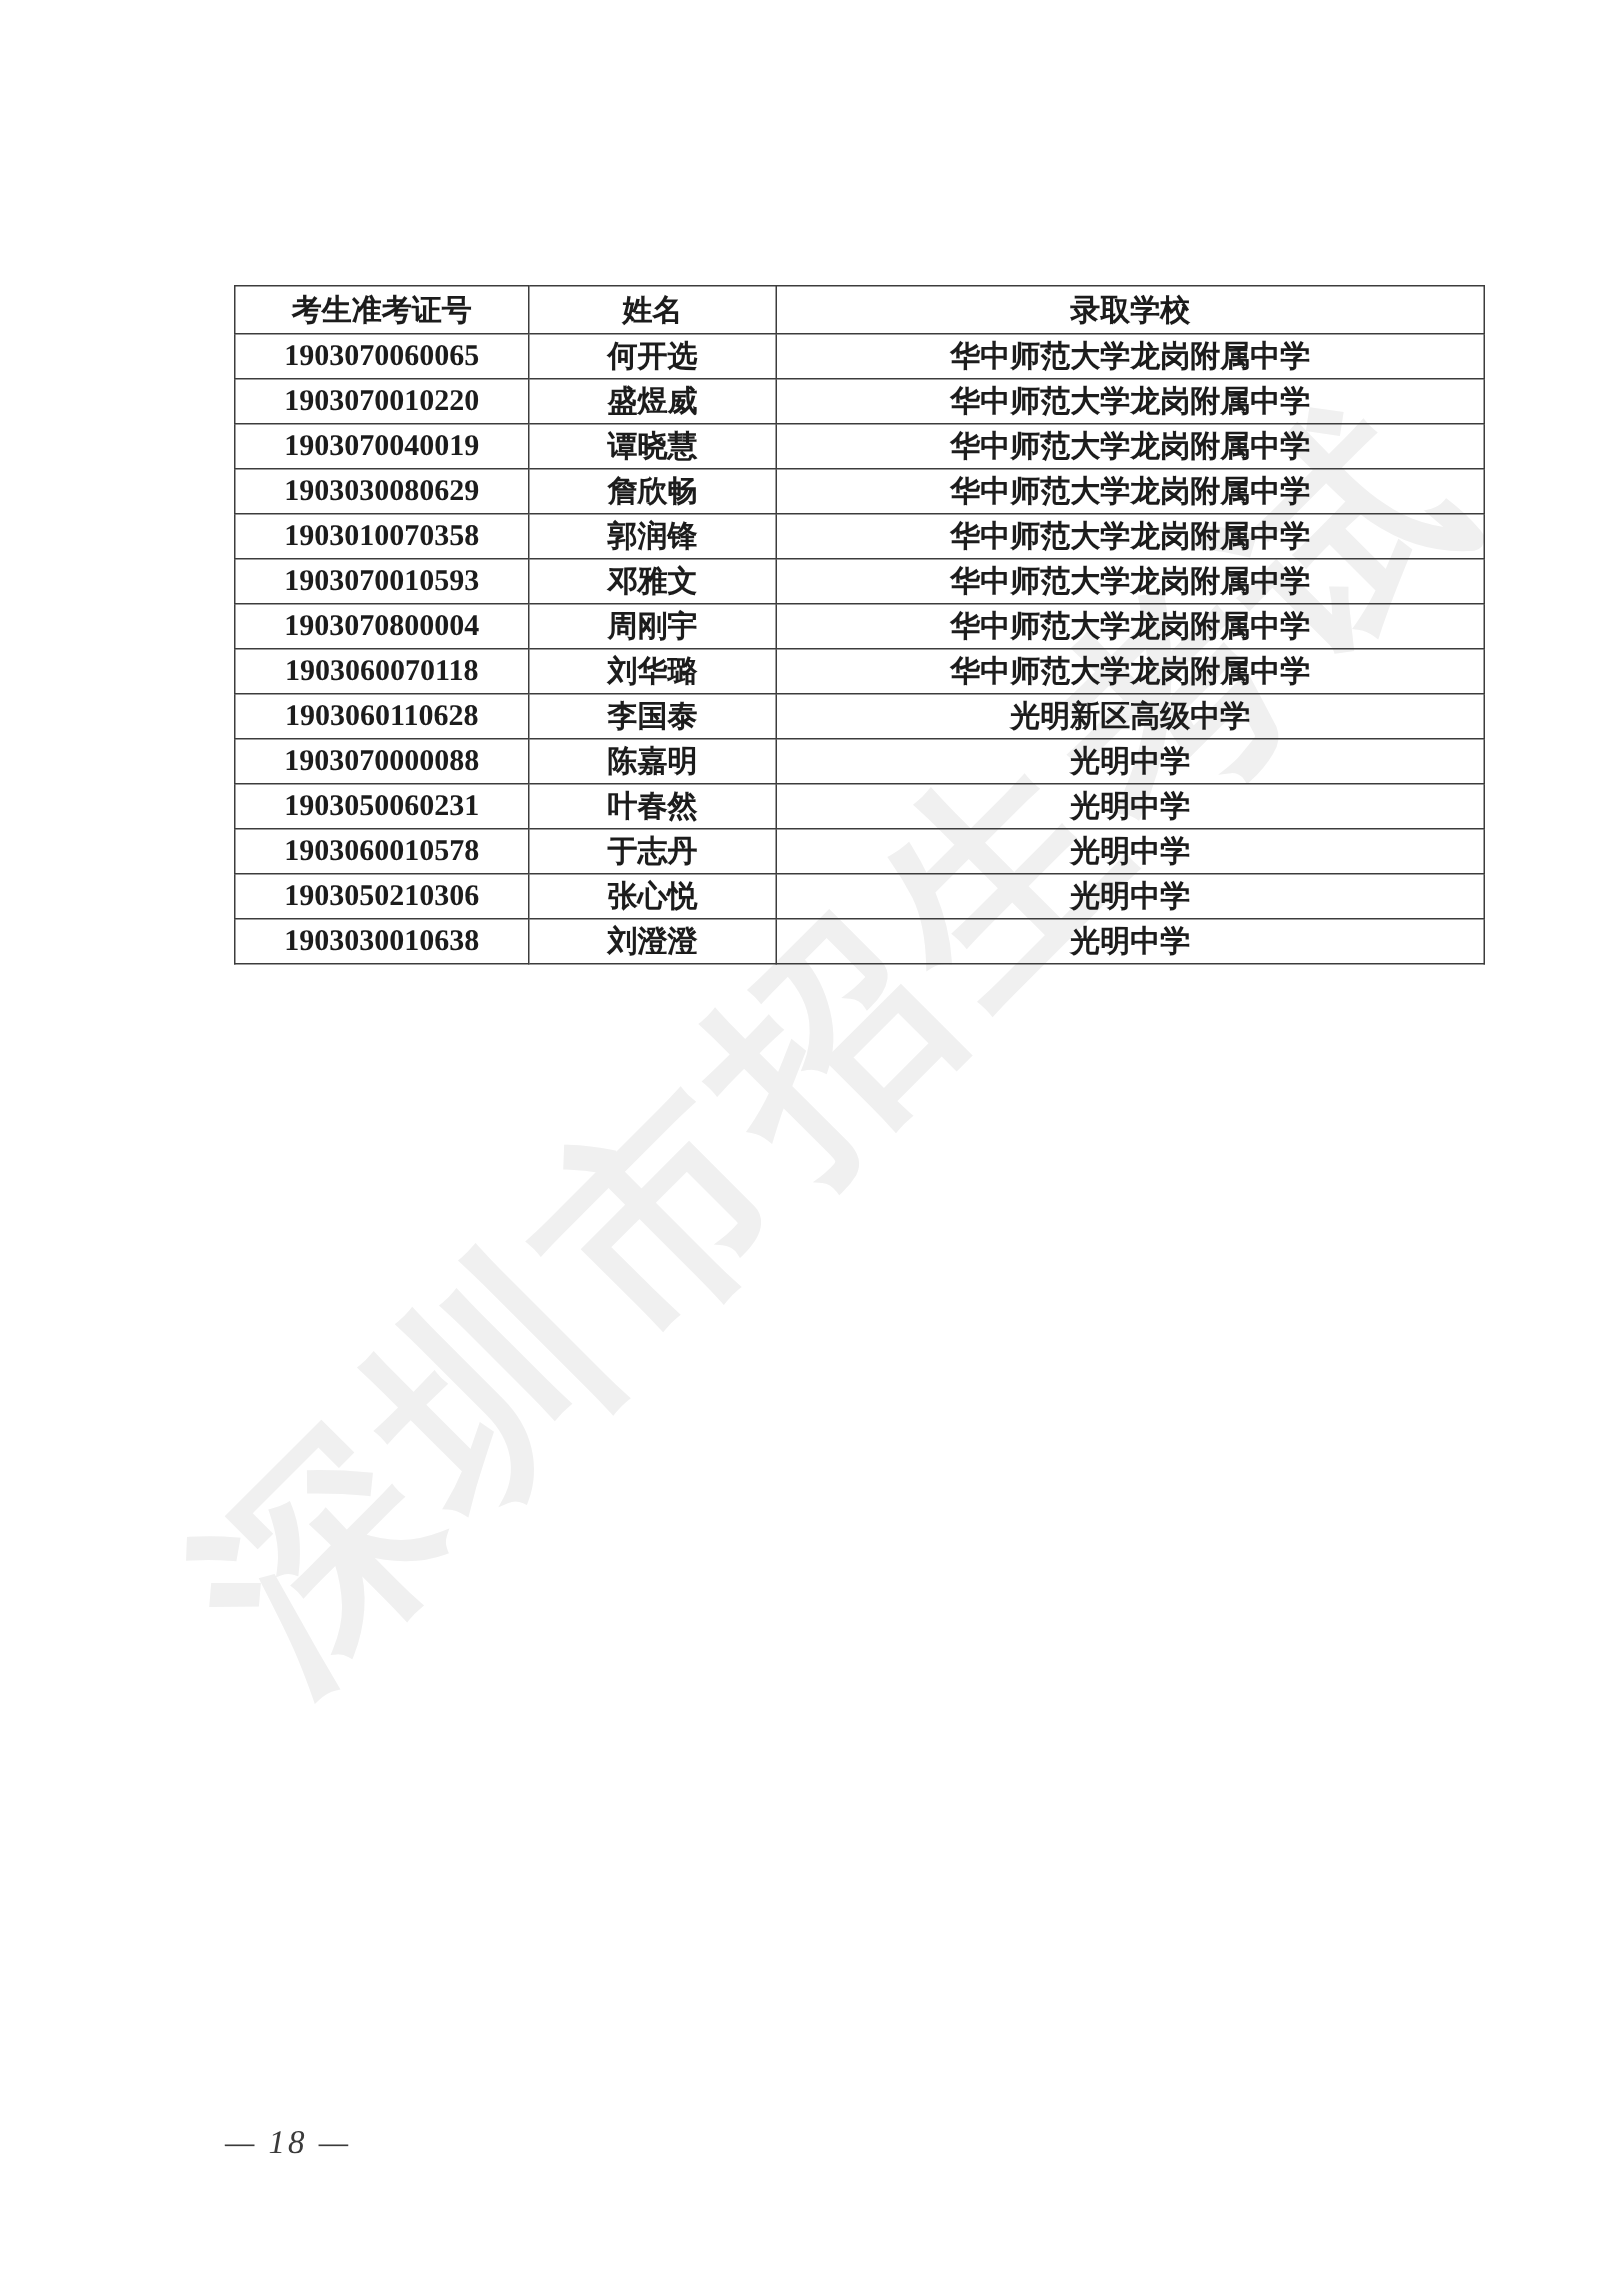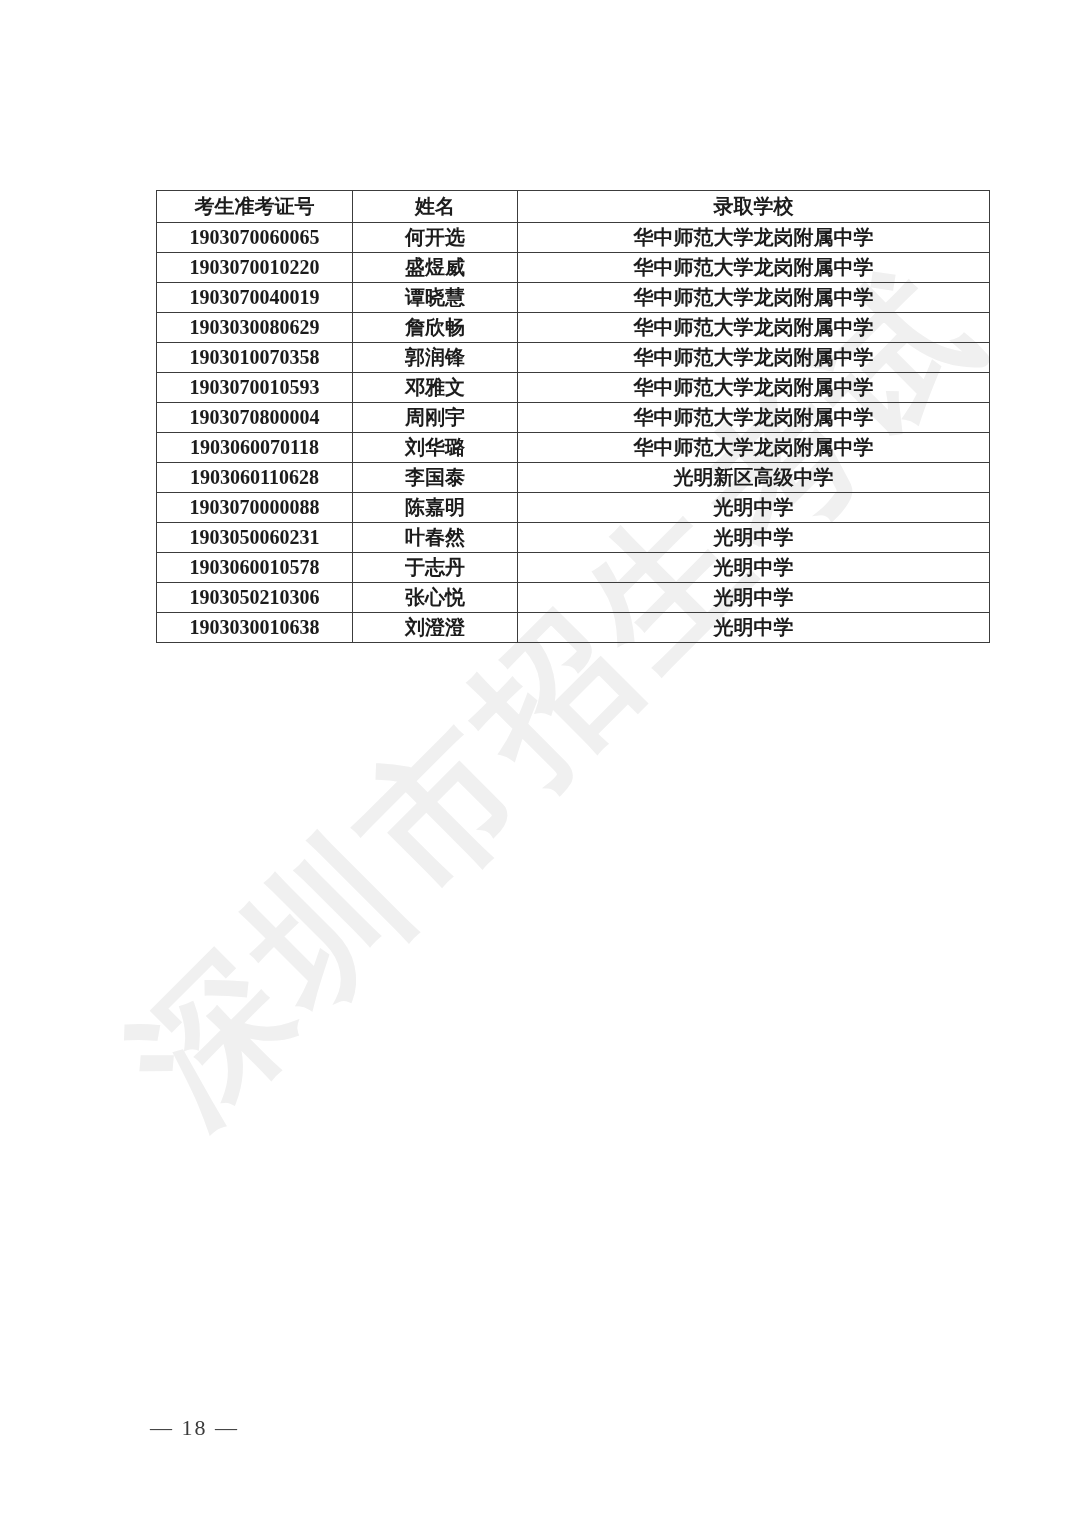--- a/index.html
+++ b/index.html
@@ -66,20 +66,21 @@
     font-weight: bold;
   }
   .page-number {
     position: absolute;
     left: 150px;
     top: 1415px;
     font-size: 22px;
     color: #3a3a3a;
     z-index: 1;
     letter-spacing: 2px;
+    font-style: italic;
   }
 </style>
 </head>
 <body>
 
 <div class="watermark" style="color: rgb(240, 240, 240);">深圳市招生考试</div>
 
 <table class="roster">
   <colgroup>
     <col class="c1">

